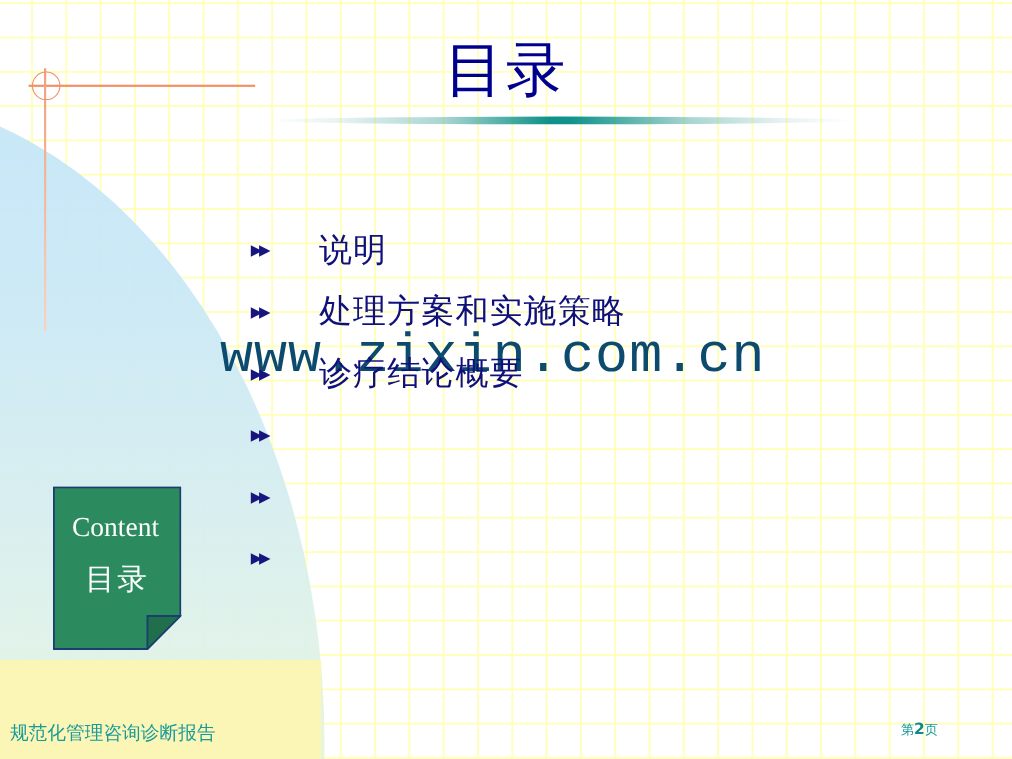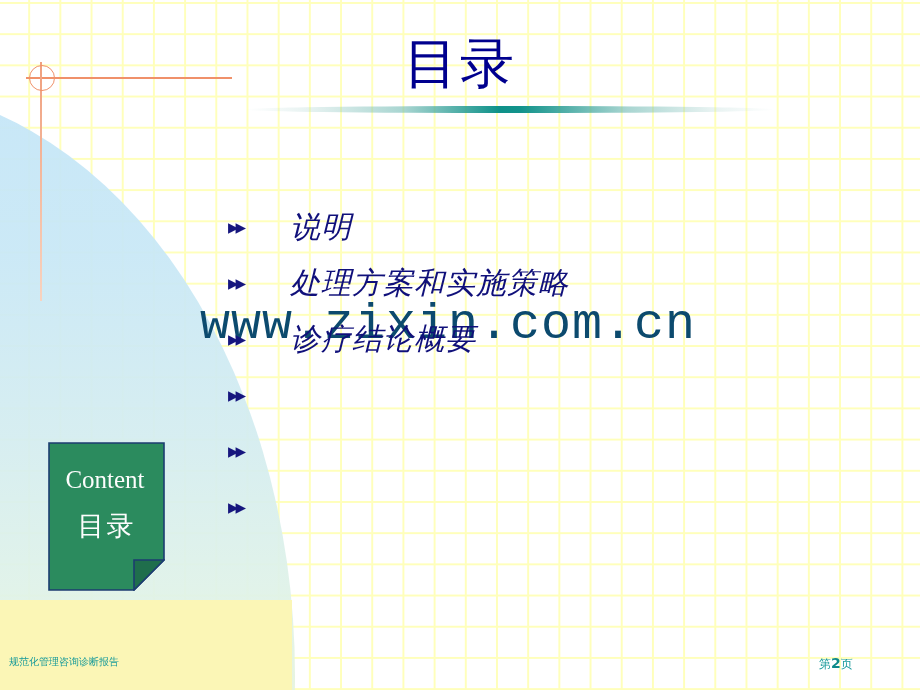--- a/index.html
+++ b/index.html
@@ -160,21 +160,20 @@
     line-height: 1;
     letter-spacing: -3px;
     font-family: "DejaVu Sans", "Liberation Sans", sans-serif;
   }
   .bullet-text {
     font-family: "DejaVu Serif", "Liberation Serif", serif;
     font-size: 30px;
     color: #10107a;
     letter-spacing: 1px;
     white-space: nowrap;
-    font-style: italic;
   }
 
   
   #content-card {
     position: absolute;
     left: 48px;
     top: 442px;
     width: 117px;
     height: 149px;
     z-index: 7;
@@ -201,21 +200,21 @@
     color: #fdfdfd;
     letter-spacing: 2px;
   }
 
   
   #footer-text {
     position: absolute;
     left: 9px;
     top: 655px;
     font-family: "DejaVu Sans", "Liberation Sans", sans-serif;
-    font-size: 10px;
+    font-size: 17px;
     color: #179a9a;
     z-index: 8;
     white-space: nowrap;
   }
   #page-num {
     position: absolute;
     left: 819px;
     top: 655px;
     font-family: "DejaVu Sans", "Liberation Sans", sans-serif;
     font-size: 12px;

